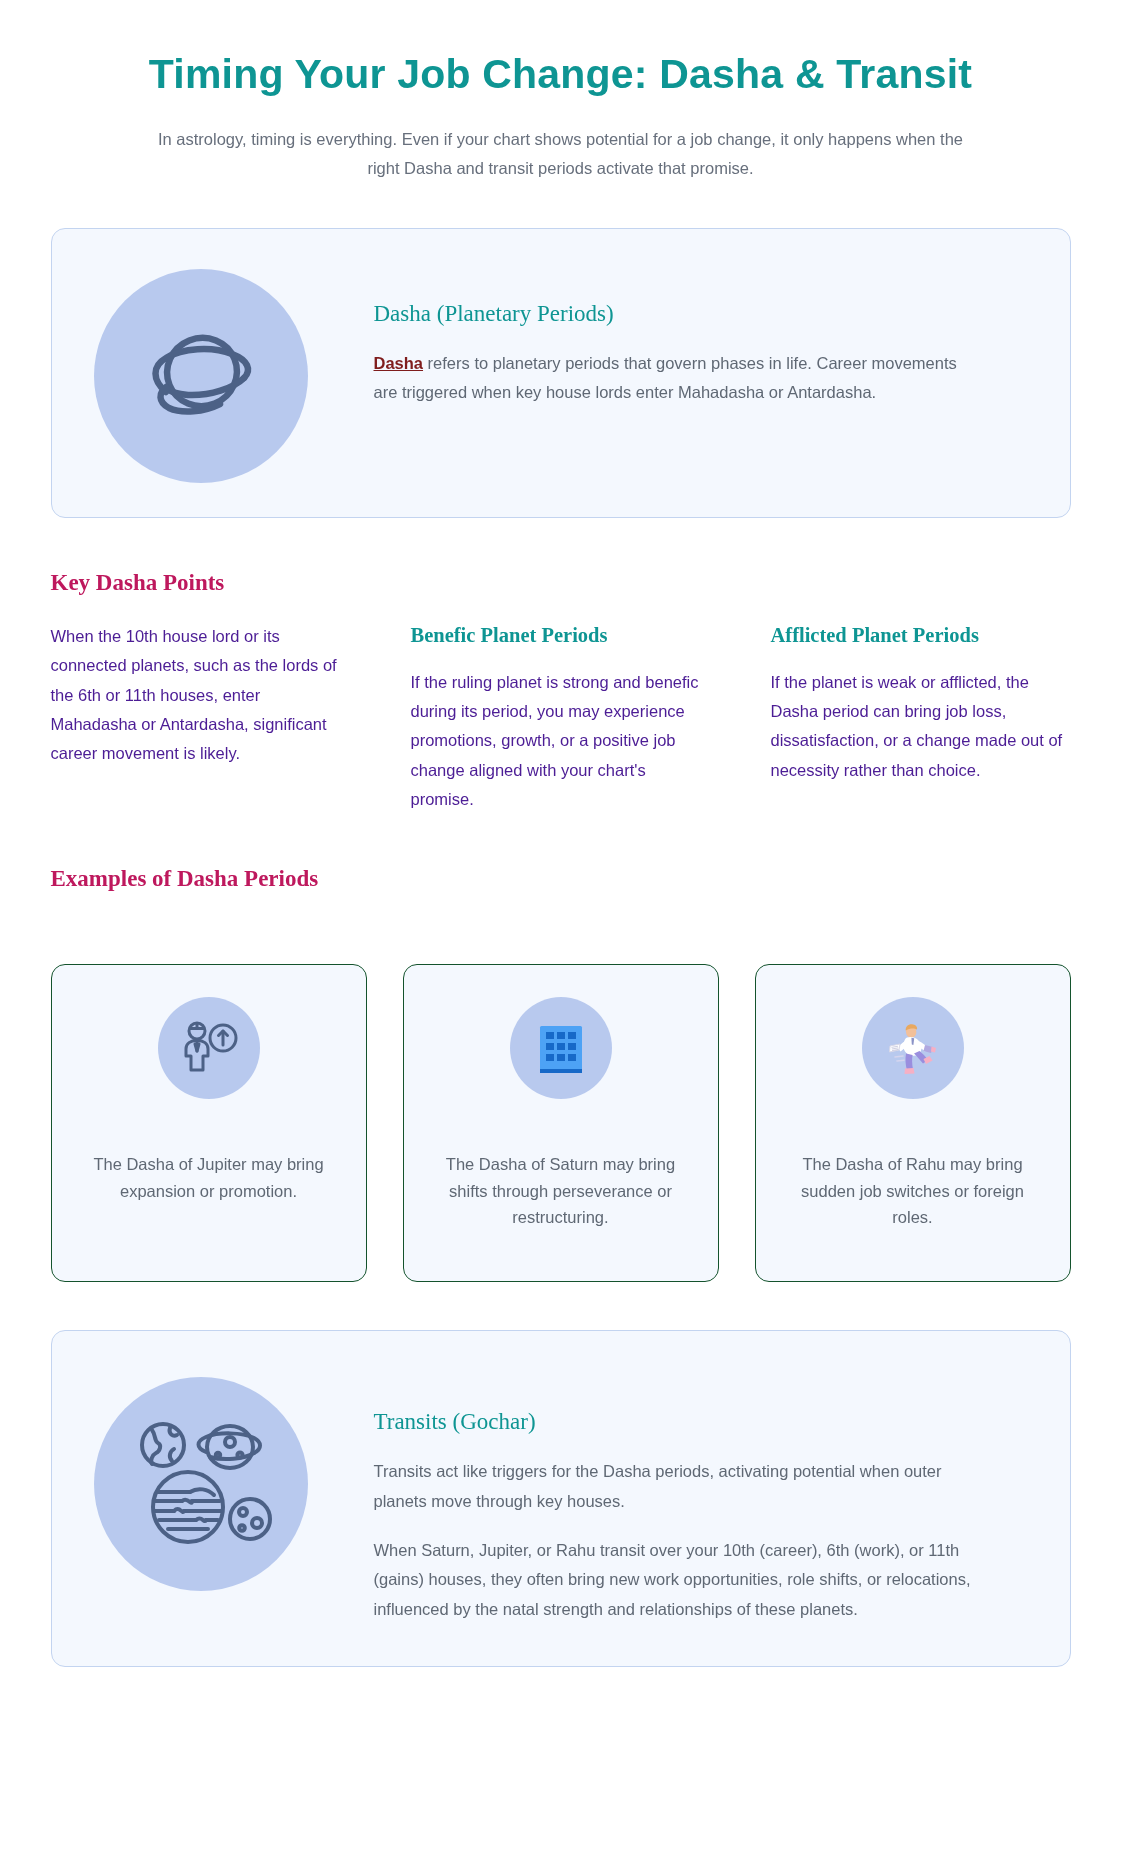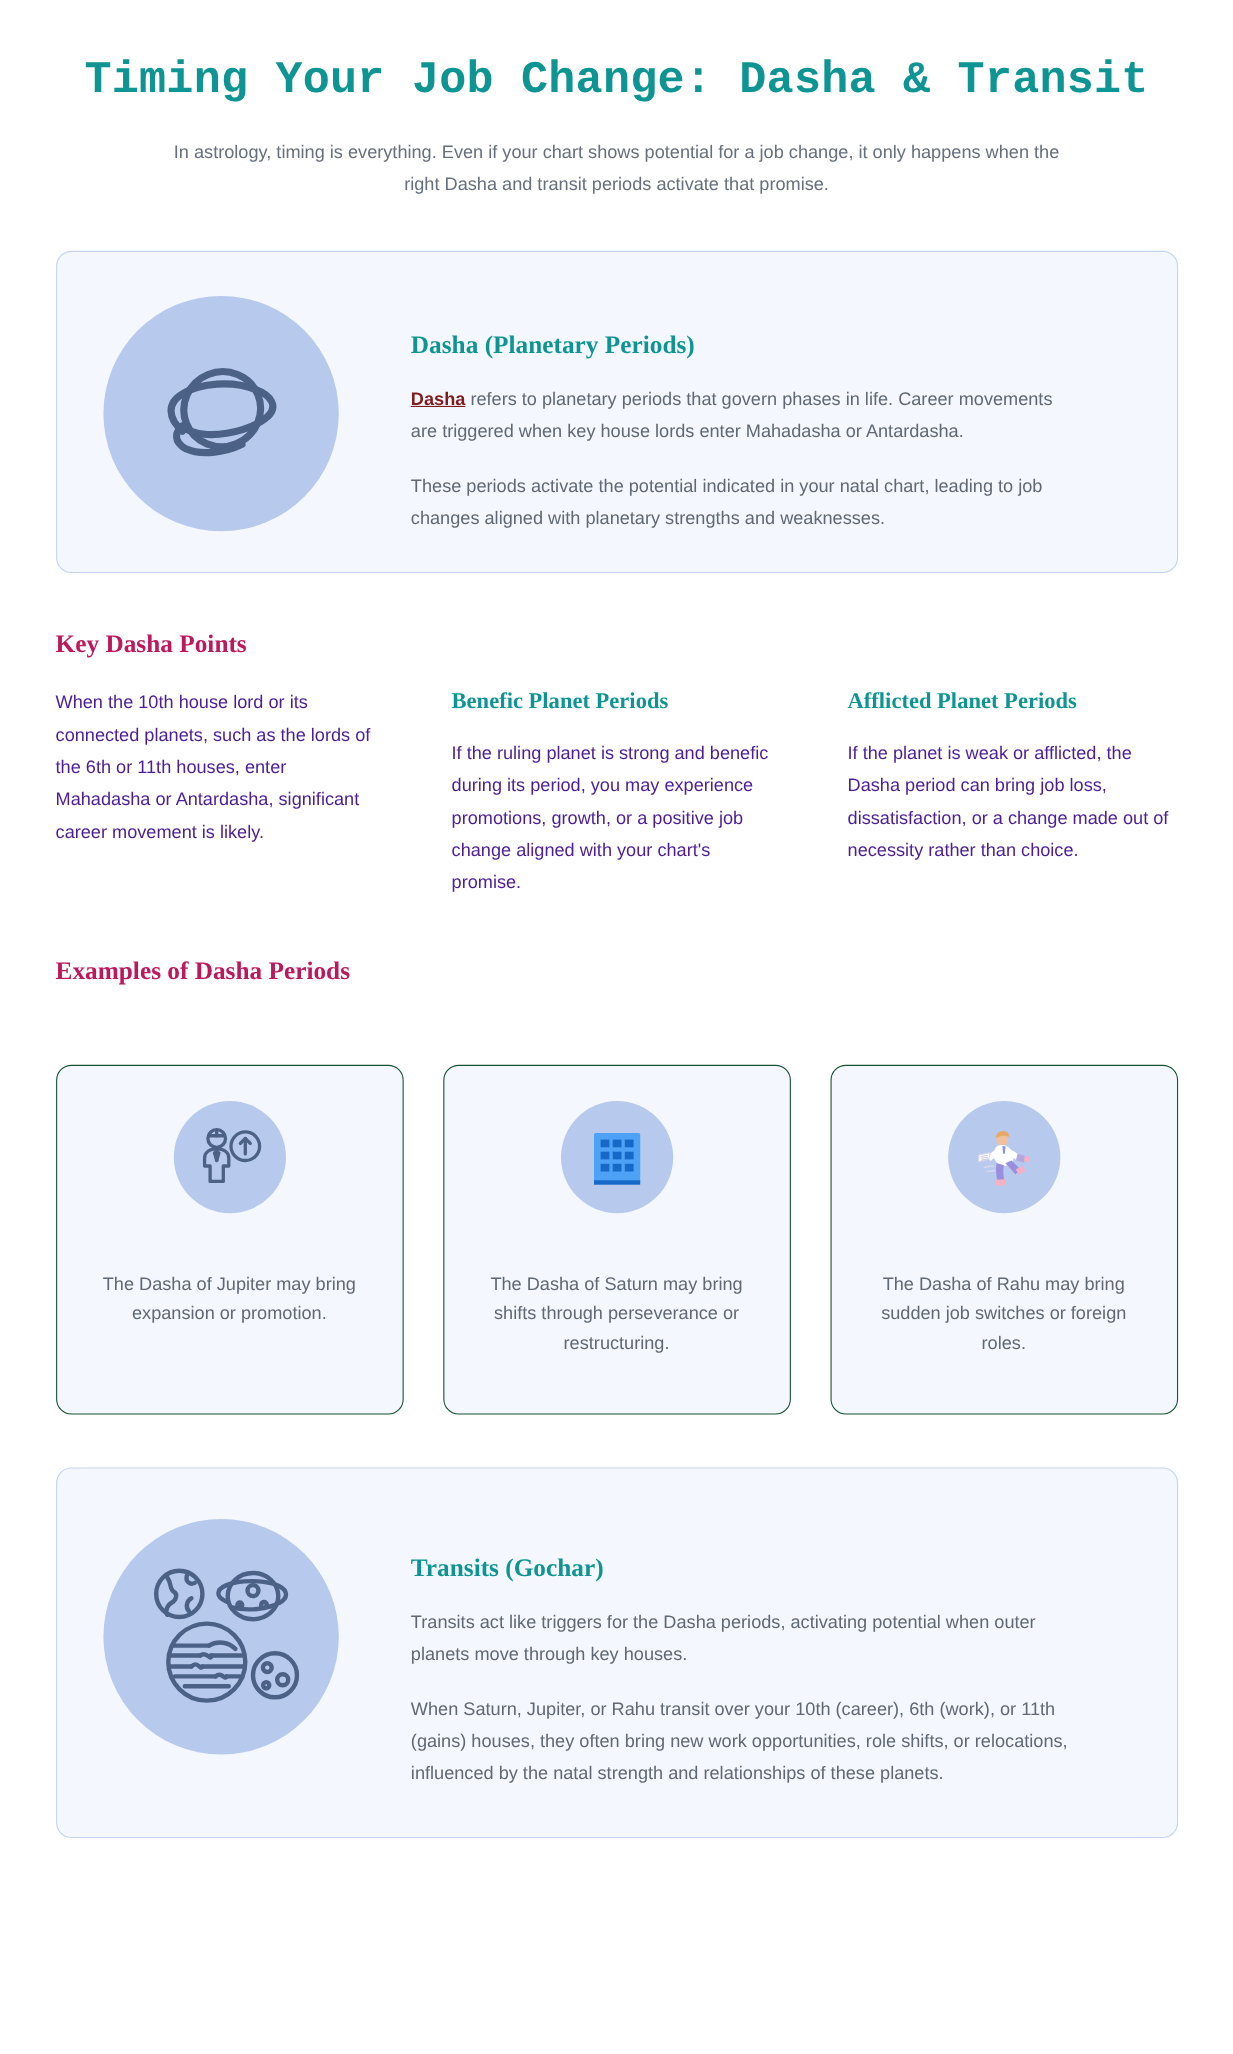--- a/index.html
+++ b/index.html
@@ -24,21 +24,21 @@
     padding: 36px 0 40px 0;
   }
 
   .inner {
     width: 1020px;
     margin: 0 auto;
   }
 
   
   .page-title {
-    font-family: Liberation Mono, monospace;
+    font-family: Liberation Sans, sans-serif;
     font-weight: bold;
     font-size: 41px;
     line-height: 1.2;
     color: #0e9593;
     text-align: center;
     letter-spacing: 0.2px;
     margin-top: 14px;
   }
 
   .page-subtitle {
@@ -84,21 +84,21 @@
   }
 
   .feature-body {
     flex: 1 1 auto;
     padding-top: 38px;
     padding-left: 42px;
   }
 
   .feature-title {
     font-family: "Liberation Serif", serif;
-    font-weight: bold;
+    font-weight: normal;
     font-size: 23px;
     color: #0e9593;
     margin-bottom: 22px;
   }
 
   .feature-body p {
     font-size: 16.5px;
     line-height: 1.78;
     color: #5f6874;
     margin-bottom: 20px;
@@ -198,21 +198,20 @@
         <svg width="130" height="120" viewBox="0 0 130 120" fill="none" stroke="#4c6186" stroke-width="6.5" stroke-linecap="round" stroke-linejoin="round">
           <ellipse cx="66" cy="56" rx="35" ry="34" transform="rotate(-22 66 56)"></ellipse>
           <path d="M30 76 C16 64 16 50 30 42 C46 32 76 30 96 38 C112 44 116 54 108 62"></path>
           <path d="M108 62 C98 72 74 80 52 79 C40 78 33 75 30 71"></path>
           <path d="M31 72 C22 76 22 86 33 92 C46 98 68 96 84 88"></path>
         </svg>
       </div>
       <div class="feature-body">
         <h2 class="feature-title">Dasha (Planetary Periods)</h2>
         <p><span class="term">Dasha</span><span> refers to planetary periods that govern phases in life. Career movements are triggered when key house lords enter Mahadasha or Antardasha.</span></p>
-        <p>These periods activate the potential indicated in your natal chart, leading to job changes aligned with planetary strengths and weaknesses.</p>
       </div>
     </section>
 
     <h2 class="section-heading">Key Dasha Points</h2>
 
     <div class="points-grid">
       <div class="point">
         <p class="point-text">When the 10th house lord or its connected planets, such as the lords of the 6th or 11th houses, enter Mahadasha or Antardasha, significant career movement is likely.</p>
       </div>
       <div class="point">

